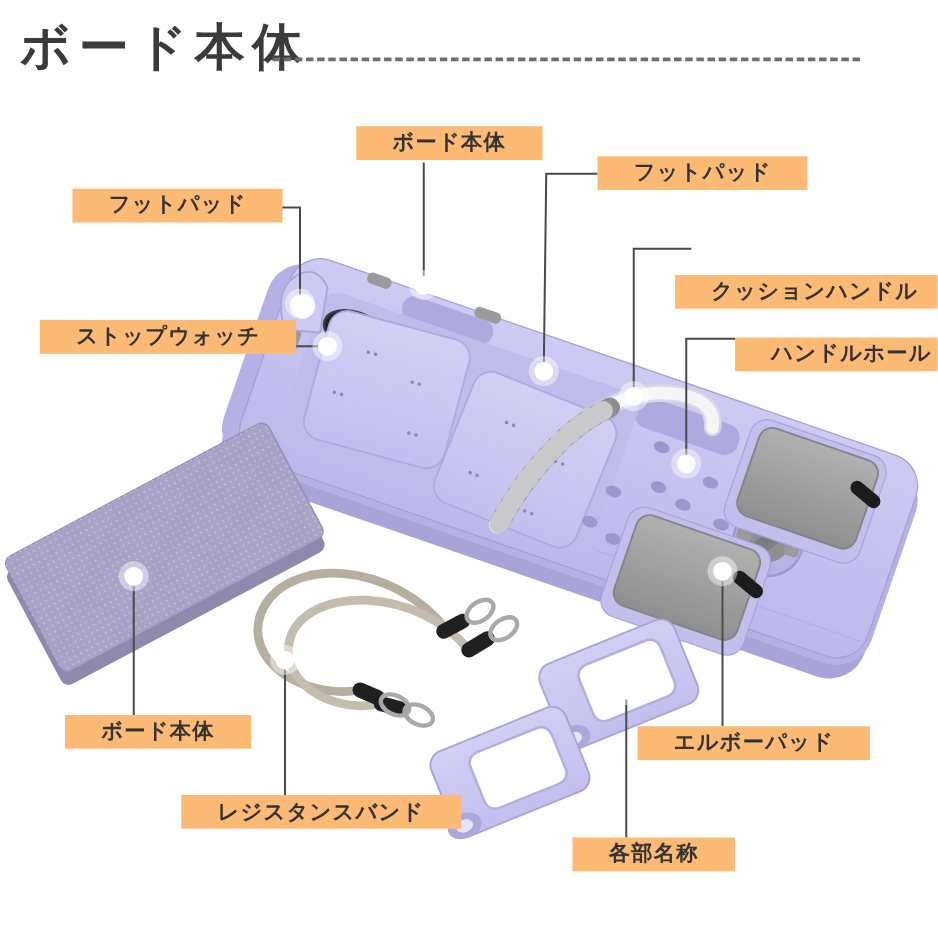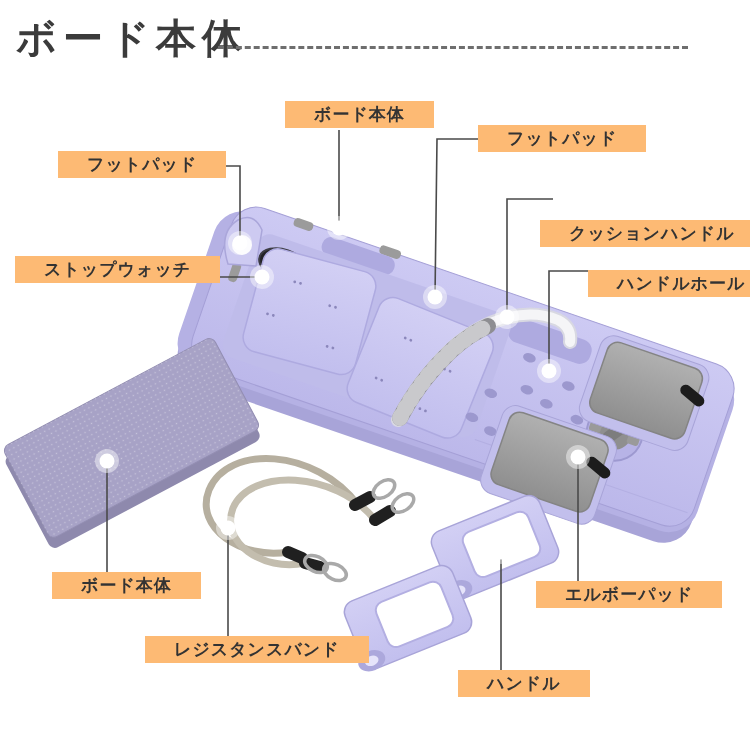--- a/index.html
+++ b/index.html
@@ -22,25 +22,25 @@
   .callout{
     position:absolute;display:inline-block;white-space:nowrap;
     background:#fdba74;color:#333333;
     font-size:17px;font-weight:700;line-height:1.25;
     padding:3px 29px;letter-spacing:1px;z-index:5;
   }
   .l0{left:285px;top:101px;}
   .l1{left:478px;top:125px;}
   .l2{left:58px; top:151px;}
   .l3{left:540px;top:183px;margin-top:37px;}
-  .l4{left:15px; top:256px;}
+  .l4{left:32px; top:256px;}
   .l5{left:588px;top:270px;}
   .l6{left:52px; top:572px;}
   .l7{left:145px;top:636px;font-family:Liberation Serif, serif;}
-  .l8{left:536px;top:581px;}
+  .l8{left:510px;top:581px;}
   .l9{left:458px;top:670px;}
 </style>
 </head>
 <body>
 
 <h1 class="page-title">ボード本体</h1>
 <div class="title-dashes"></div>
 
 <svg class="illustration" viewBox="0 0 750 750" aria-hidden="true">
   <defs>
@@ -254,13 +254,13 @@
 
 <div class="callout l0">ボード本体</div>
 <div class="callout l1">フットパッド</div>
 <div class="callout l2">フットパッド</div>
 <div class="callout l3">クッションハンドル</div>
 <div class="callout l4">ストップウォッチ</div>
 <div class="callout l5">ハンドルホール</div>
 <div class="callout l6">ボード本体</div>
 <div class="callout l7">レジスタンスバンド</div>
 <div class="callout l8">エルボーパッド</div>
-<div class="callout l9">ハンドル</div>
+<div class="callout l9">各部名称</div>
 
 </body></html>

